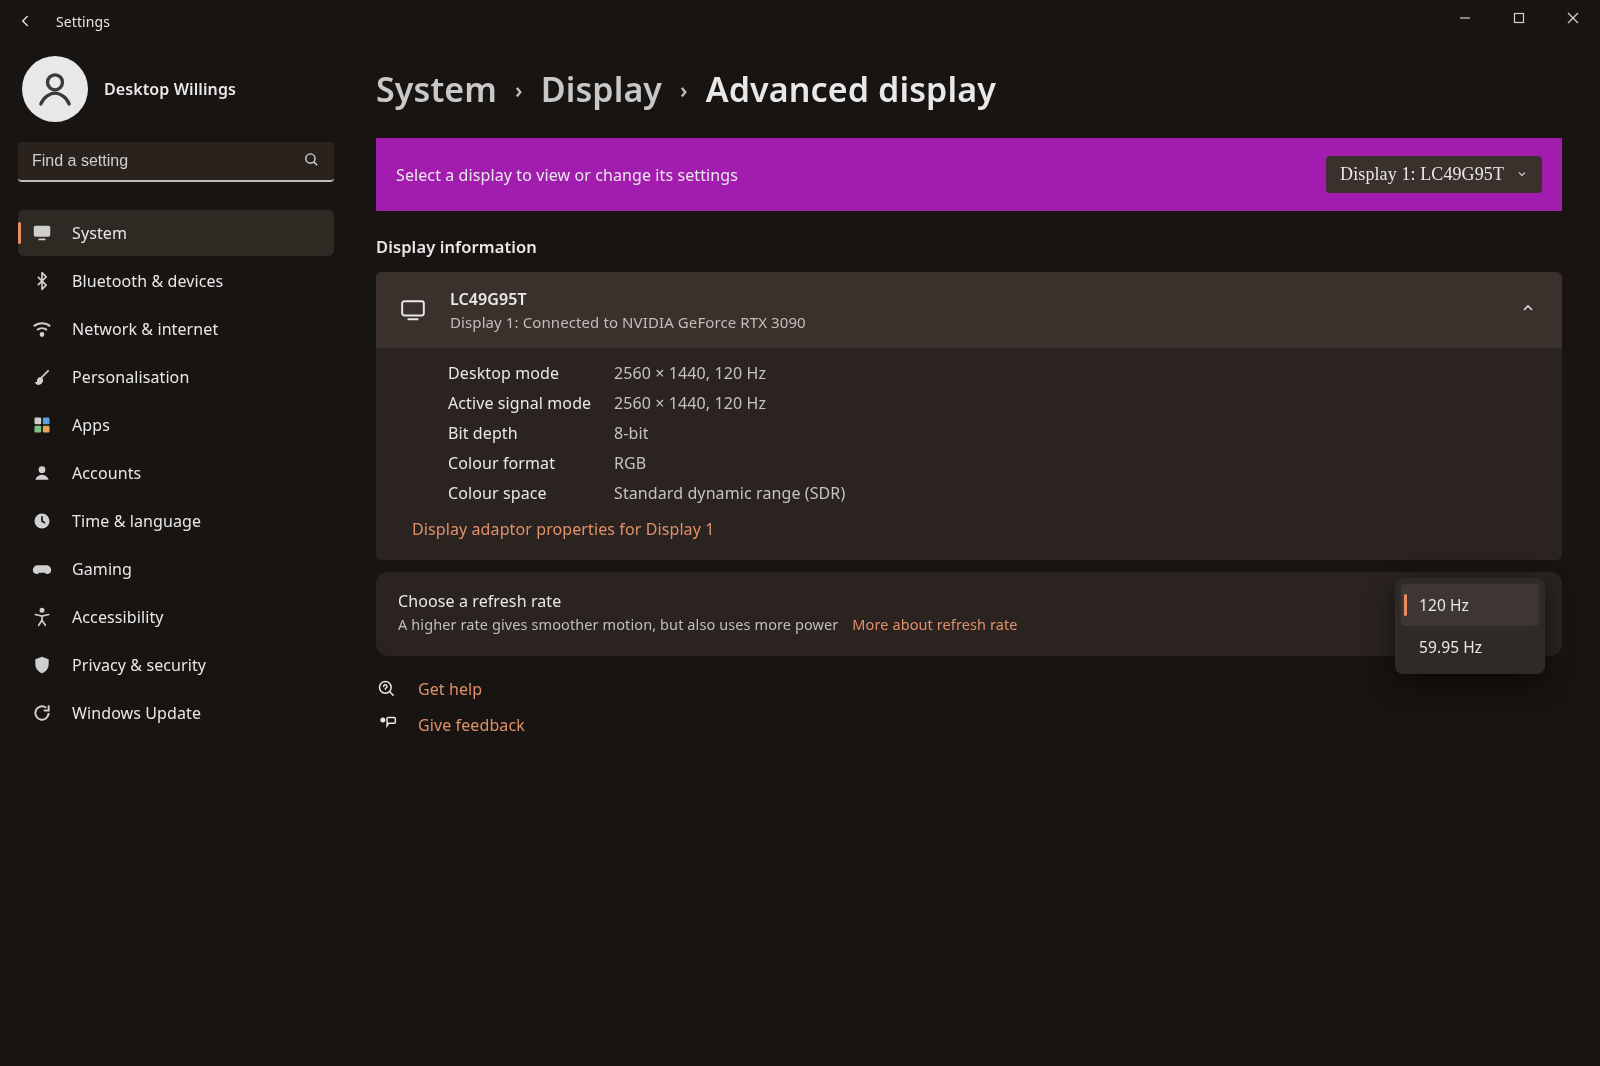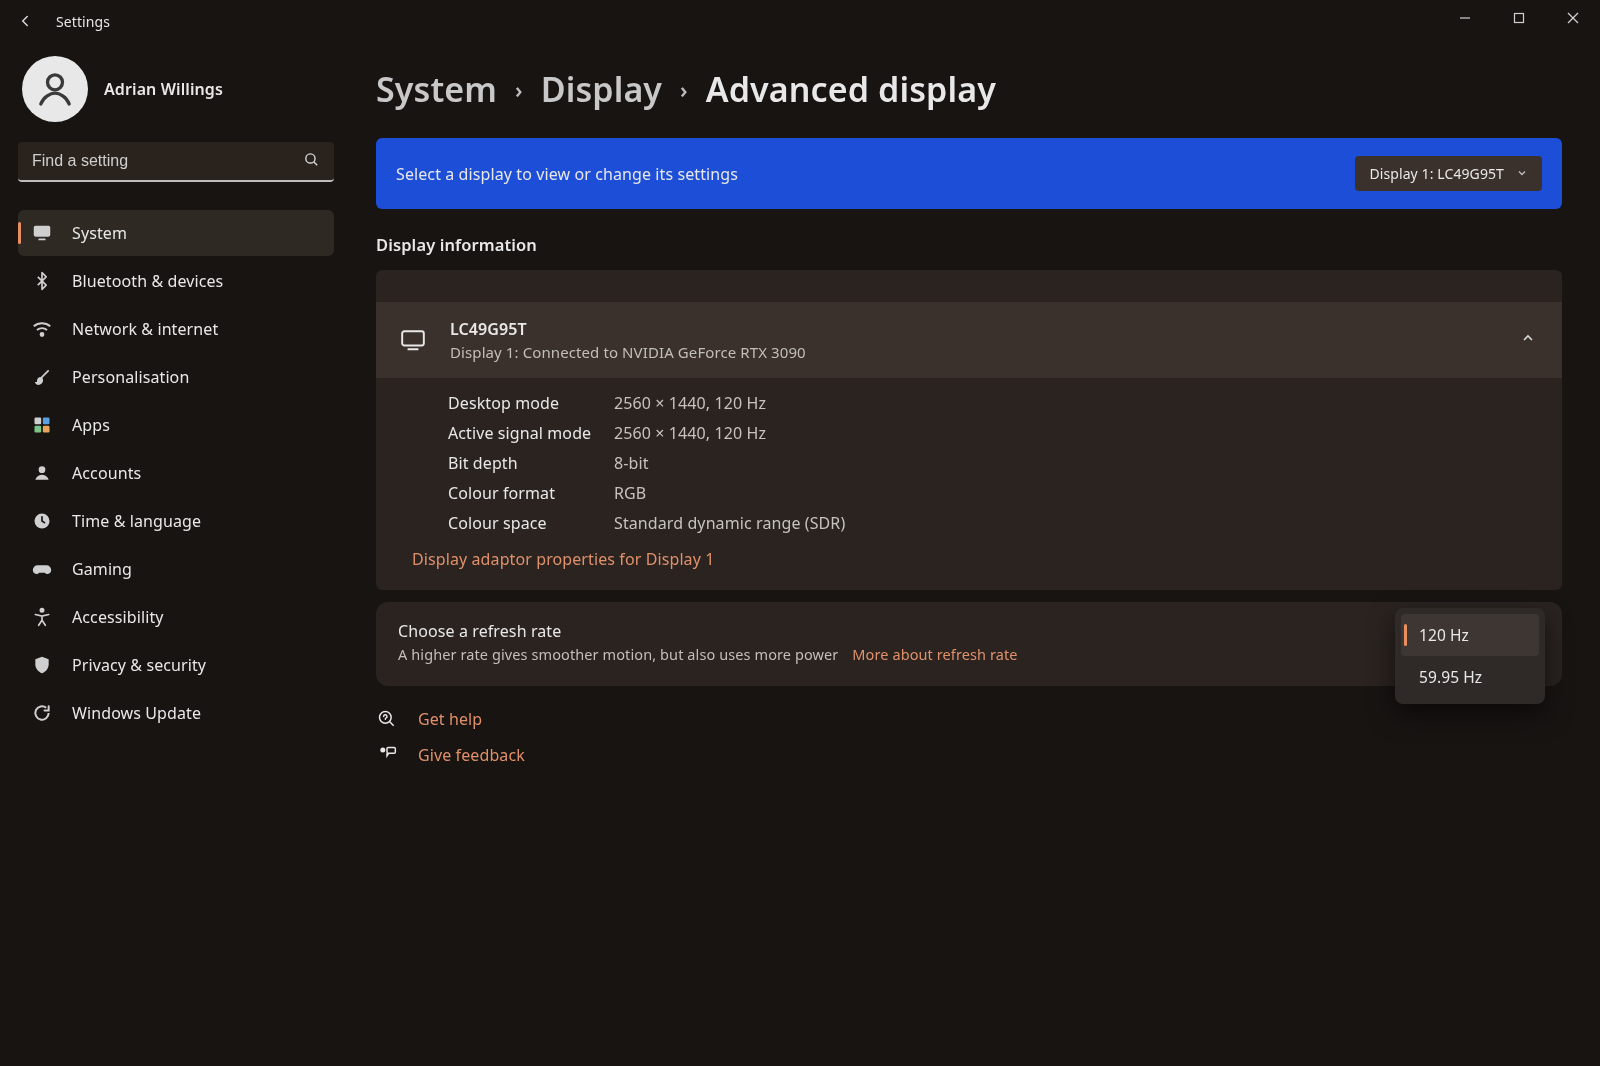--- a/index.html
+++ b/index.html
@@ -130,54 +130,54 @@
     font-weight: 600;
     gap: 18px;
     color: #e8e8e8;
     margin-bottom: 26px;
     flex-wrap: wrap;
   }
   .breadcrumb .dim { color: #c8c8c8; font-weight: 600; }
   .breadcrumb .chev { color: #bcbcbc; font-size: 22px; }
 
   .panel {
-    background: #1d4ed8;
-    border-radius: 6px;
+    background: #a21caf;
+    border-radius: 1px;
     margin-bottom: 24px;
   }
   .select-display {
     display: flex; align-items: center; justify-content: space-between;
     padding: 18px 20px;
   }
   .select-display .prompt { font-size: 16px; color: #e8e8e8; }
   .display-dd {
     background: #3a312c;
     border-radius: 4px;
     padding: 8px 14px;
     display: flex; align-items: center; gap: 12px;
-    font-size: 14px;
+    font-size: 18px;
+    font-family: Liberation Serif, serif;
   }
   .display-dd .chev { color: #c0c0c0; }
 
   .section-title {
     font-size: 16.5px; font-weight: 600;
     margin-bottom: 14px;
   }
 
   .info-card {
     background: #2a2320;
     border-radius: 6px;
     overflow: hidden;
   }
   .info-head {
     background: #3a312c;
     padding: 16px 22px;
     display: flex; align-items: center; gap: 22px;
     position: relative;
-    margin-top: 32px;
   }
   .info-head .caret {
     position: absolute; right: 26px; top: 50%; transform: translateY(-50%);
     color: #d8d8d8;
   }
   .info-head .monitor-icon {
     width: 30px; height: 24px;
     display: flex; align-items: center; justify-content: center;
     color: #e8e8e8;
   }
@@ -300,21 +300,21 @@
 
   <aside class="sidebar">
 
     <div class="profile">
       <div class="avatar">
         <svg width="40" height="40" viewBox="0 0 24 24" fill="none" stroke="#3a3a3a" stroke-width="2" stroke-linecap="round">
             <circle cx="12" cy="8" r="4.5"></circle>
             <path d="M3.5 21c1.5-4.5 6-6.5 8.5-6.5s7 2 8.5 6.5"></path>
           </svg>
       </div>
-      <div class="profile-name">Adrian Willings</div>
+      <div class="profile-name">Desktop Willings</div>
     </div>
 
     <div class="search-wrap">
       <input type="text" placeholder="Find a setting" style="">
       <span class="sicon">
         <svg width="17" height="17" viewBox="0 0 24 24" fill="none" stroke="currentColor" stroke-width="2">
             <circle cx="10.5" cy="10.5" r="6.5"></circle>
             <line x1="20" y1="20" x2="15.5" y2="15.5"></line>
           </svg>
       </span>

